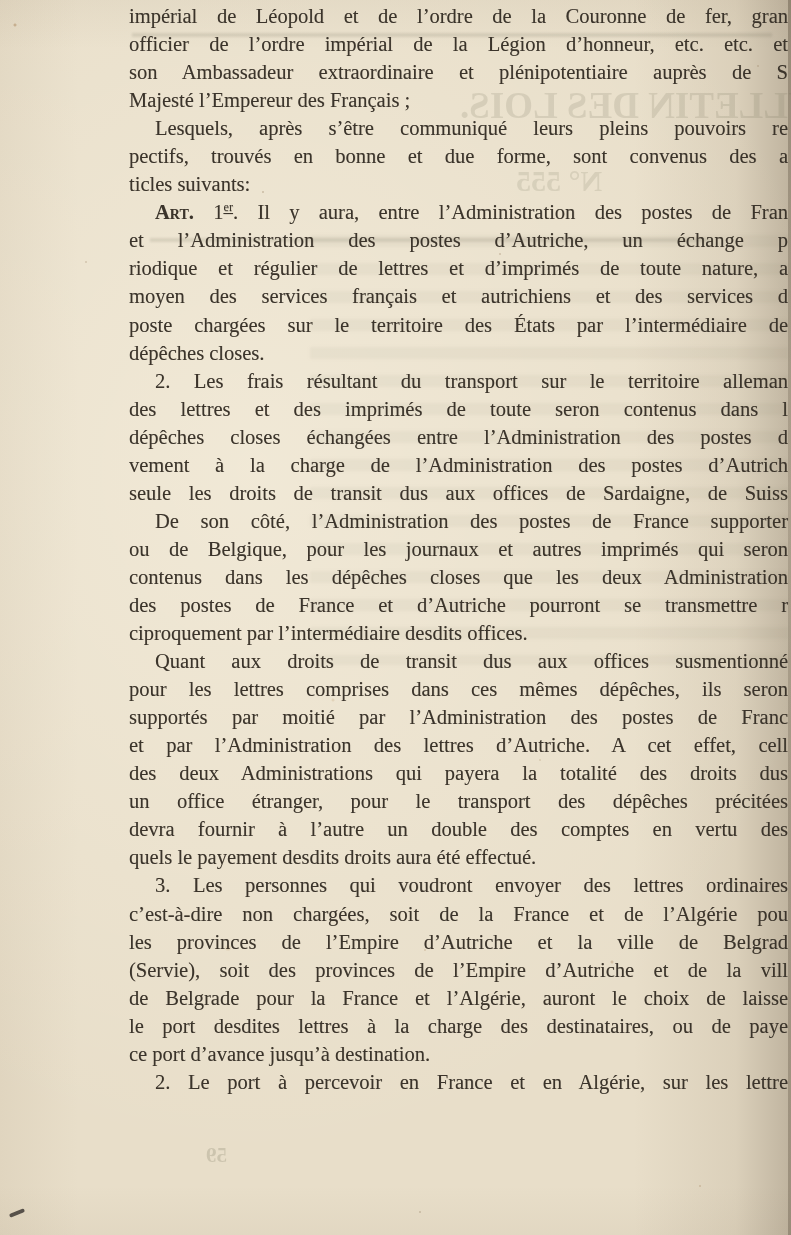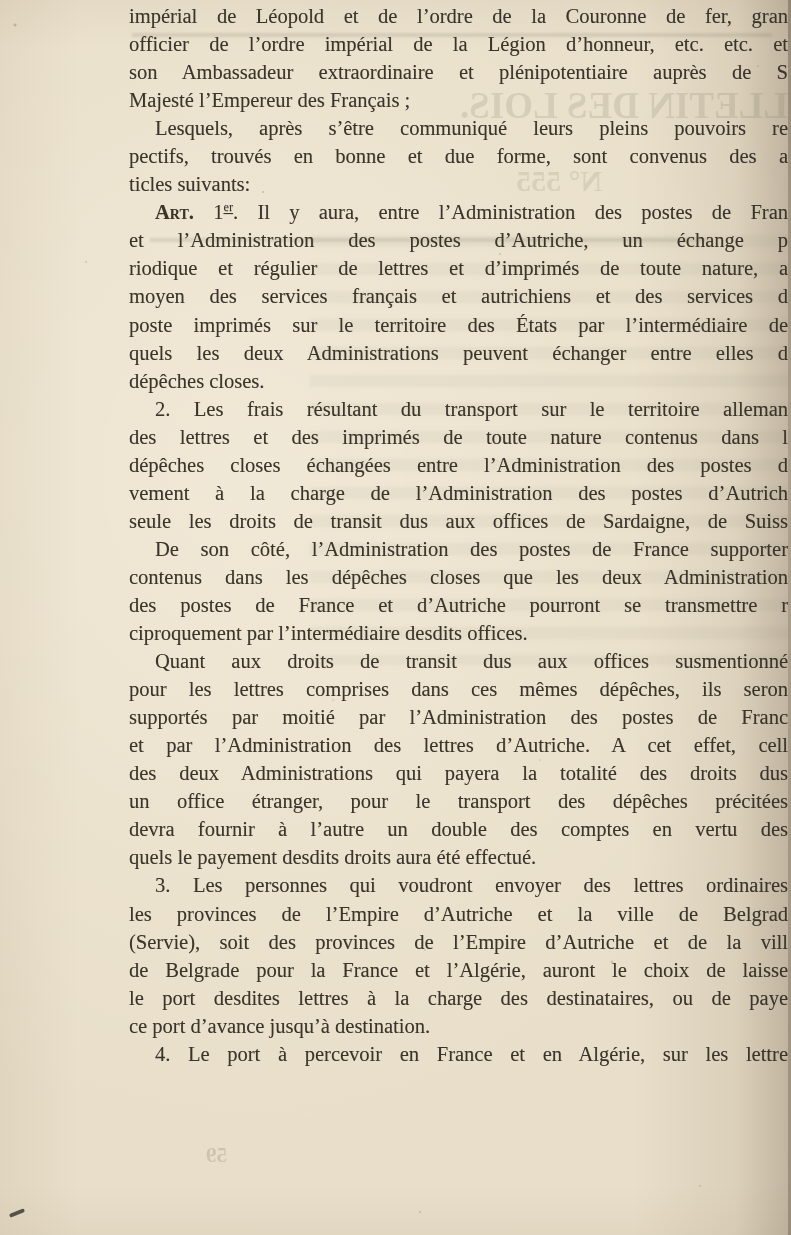--- a/index.html
+++ b/index.html
@@ -97,41 +97,42 @@
       <div class="line justify">officier de l’ordre impérial de la Légion d’honneur, etc. etc. et</div>
       <div class="line justify">son Ambassadeur extraordinaire et plénipotentiaire auprès de S</div>
       <div class="line">Majesté l’Empereur des Français ;</div>
       <div class="line indent justify">Lesquels, après s’être communiqué leurs pleins pouvoirs re</div>
       <div class="line justify">pectifs, trouvés en bonne et due forme, sont convenus des a</div>
       <div class="line">ticles suivants:</div>
       <div class="line indent justify"><span class="sc">Art.</span><span> 1</span><sup>er</sup><span>. Il y aura, entre l’Administration des postes de Fran</span></div>
       <div class="line justify">et l’Administration des postes d’Autriche, un échange p</div>
       <div class="line justify">riodique et régulier de lettres et d’imprimés de toute nature, a</div>
       <div class="line justify">moyen des services français et autrichiens et des services d</div>
-      <div class="line justify">poste imprimés sur le territoire des États par l’intermédiaire de</div>
-      <div class="line justify">quels les deux Administrations peuvent échanger entre elles d</div>
+      <div class="line justify">poste chargées sur le territoire des États par l’intermédiaire de</div>
       <div class="line">dépêches closes.</div>
       <div class="line indent justify">2. Les frais résultant du transport sur le territoire alleman</div>
-      <div class="line justify">des lettres et des imprimés de toute nature contenus dans l</div>
+      <div class="line justify">des lettres et des imprimés de toute seron contenus dans l</div>
       <div class="line justify">dépêches closes échangées entre l’Administration des postes d</div>
       <div class="line justify">vement à la charge de l’Administration des postes d’Autrich</div>
       <div class="line justify">seule les droits de transit dus aux offices de Sardaigne, de Suiss</div>
       <div class="line indent justify">De son côté, l’Administration des postes de France supporter</div>
+      <div class="line justify">ou de Belgique, pour les journaux et autres imprimés qui seron</div>
       <div class="line justify">contenus dans les dépêches closes que les deux Administration</div>
       <div class="line justify">des postes de France et d’Autriche pourront se transmettre r</div>
       <div class="line">ciproquement par l’intermédiaire desdits offices.</div>
       <div class="line indent justify">Quant aux droits de transit dus aux offices susmentionné</div>
       <div class="line justify">pour les lettres comprises dans ces mêmes dépêches, ils seron</div>
       <div class="line justify">supportés par moitié par l’Administration des postes de Franc</div>
       <div class="line justify">et par l’Administration des lettres d’Autriche. A cet effet, cell</div>
       <div class="line justify">des deux Administrations qui payera la totalité des droits dus</div>
       <div class="line justify">un office étranger, pour le transport des dépêches précitées</div>
       <div class="line justify">devra fournir à l’autre un double des comptes en vertu des</div>
       <div class="line">quels le payement desdits droits aura été effectué.</div>
       <div class="line indent justify">3. Les personnes qui voudront envoyer des lettres ordinaires</div>
+      <div class="line justify">c’est-à-dire non chargées, soit de la France et de l’Algérie pou</div>
       <div class="line justify">les provinces de l’Empire d’Autriche et la ville de Belgrad</div>
       <div class="line justify">(Servie), soit des provinces de l’Empire d’Autriche et de la vill</div>
       <div class="line justify">de Belgrade pour la France et l’Algérie, auront le choix de laisse</div>
       <div class="line justify">le port desdites lettres à la charge des destinataires, ou de paye</div>
       <div class="line">ce port d’avance jusqu’à destination.</div>
-      <div class="line indent justify">4. Le port à percevoir en France et en Algérie, sur les lettre</div>
+      <div class="line indent justify">2. Le port à percevoir en France et en Algérie, sur les lettre</div>
     </div>
 </div>
 
 </body></html>

